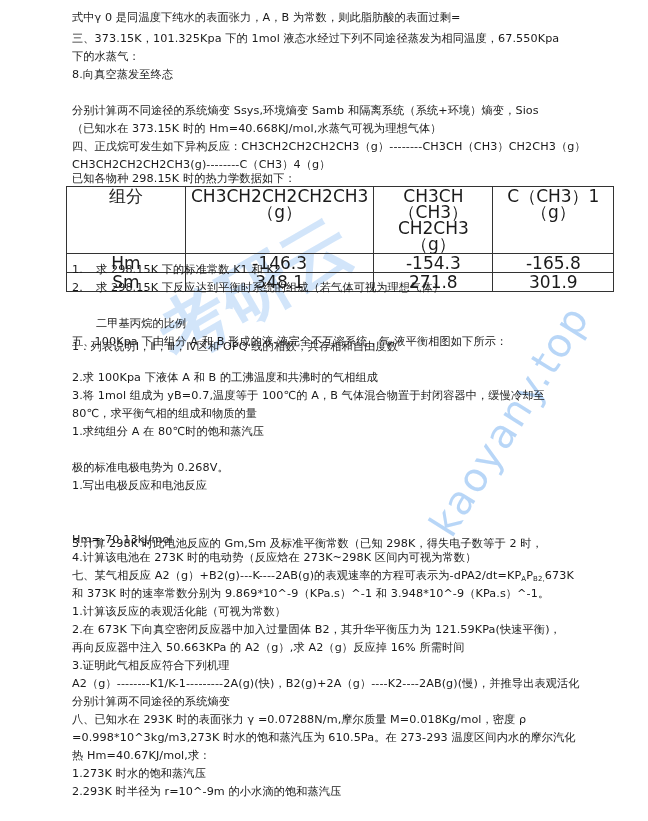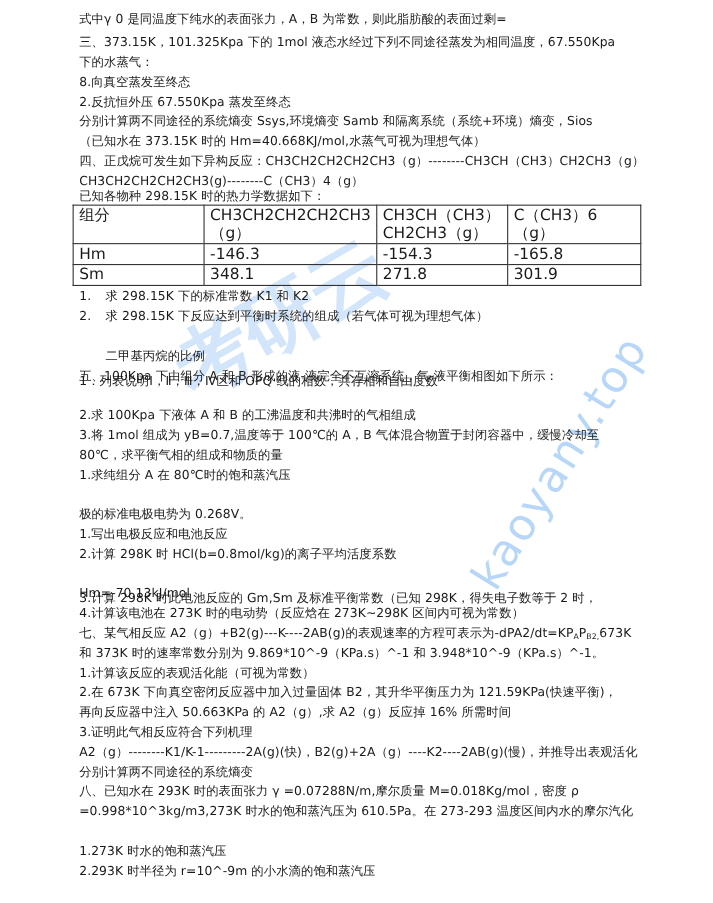--- a/index.html
+++ b/index.html
@@ -11,21 +11,21 @@
     .page { position: absolute; left: 0; top: 0; width: 648px; height: 821px; }
     .line {
       position: absolute; left: 72px; white-space: nowrap;
       font-size: 11.2px; line-height: 18px; letter-spacing: 0.1px;
     }
     .line.indent { left: 96px; }
     .num { display: inline-block; width: 24px; }
     sub { font-size: 7px; vertical-align: -2px; }
     table.thermo {
       position: absolute; left: 66px; top: 186px;
-      border-collapse: collapse; font-size: 14px;
+      border-collapse: collapse; font-size: 17px; text-align: center;
     }
     table.thermo td {
       border: 1px solid #333; padding: 1px 5px; vertical-align: top; line-height: 16px;
     }
     .wm { position: absolute; pointer-events: none; color: #7fb6f2; opacity: 0.55; }
     .wm-url {
       left: 420px; top: 520px; font-size: 40px; font-family: "DejaVu Sans", sans-serif;
       transform: rotate(-58deg); transform-origin: left top; letter-spacing: 2px;
     }
     .wm-cal {
@@ -38,34 +38,33 @@
 
 <div class="page">
 
   <div class="wm wm-cal">考研云</div>
   <div class="wm wm-url">kaoyany.top</div>
 
   <div class="line" style="top:9px">式中γ 0 是同温度下纯水的表面张力，A，B 为常数，则此脂肪酸的表面过剩=</div>
   <div class="line" style="top:30px">三、373.15K，101.325Kpa 下的 1mol 液态水经过下列不同途径蒸发为相同温度，67.550Kpa</div>
   <div class="line" style="top:48px">下的水蒸气：</div>
   <div class="line" style="top:66px">8.向真空蒸发至终态</div>
-  <div class="line" style="top:84px">2.反抗恒外压 67.550Kpa 蒸发至终态</div>
   <div class="line" style="top:102px">分别计算两不同途径的系统熵变 Ssys,环境熵变 Samb 和隔离系统（系统+环境）熵变，Sios</div>
   <div class="line" style="top:120px">（已知水在 373.15K 时的 Hm=40.668KJ/mol,水蒸气可视为理想气体）</div>
   <div class="line" style="top:138px">四、正戊烷可发生如下异构反应：CH3CH2CH2CH2CH3（g）--------CH3CH（CH3）CH2CH3（g）</div>
   <div class="line" style="top:156px">CH3CH2CH2CH2CH3(g)--------C（CH3）4（g）</div>
   <div class="line" style="top:170px">已知各物种 298.15K 时的热力学数据如下：</div>
 
   <table class="thermo">
     <tbody>
         <tr>
       <td style="width:108px;height:32px">组分</td>
       <td style="width:110px;white-space:normal">CH3CH2CH2CH2CH3（g）</td>
       <td style="width:108px;white-space:normal">CH3CH（CH3）CH2CH3（g）</td>
-      <td style="width:110px">C（CH3）6（g）</td>
+      <td style="width:110px">C（CH3）1（g）</td>
     </tr>
     <tr>
       <td>Hm</td>
       <td>-146.3</td>
       <td>-154.3</td>
       <td>-165.8</td>
     </tr>
     <tr>
       <td>Sm</td>
       <td>348.1</td>
@@ -80,32 +79,32 @@
   <div class="line indent" style="top:315px">二甲基丙烷的比例</div>
 
   <div class="line" style="top:333px">五、100Kpa 下由组分 A 和 B 形成的液-液完全不互溶系统，气-液平衡相图如下所示：</div>
   <div class="line" style="top:338px">1．列表说明Ⅰ，Ⅱ，Ⅲ，Ⅳ区和 OPQ 线的相数，共存相和自由度数</div>
   <div class="line" style="top:369px">2.求 100Kpa 下液体 A 和 B 的工沸温度和共沸时的气相组成</div>
   <div class="line" style="top:387px">3.将 1mol 组成为 yB=0.7,温度等于 100℃的 A，B 气体混合物置于封闭容器中，缓慢冷却至</div>
   <div class="line" style="top:405px">80℃，求平衡气相的组成和物质的量</div>
   <div class="line" style="top:423px">1.求纯组分 A 在 80℃时的饱和蒸汽压</div>
   <div class="line" style="top:459px">极的标准电极电势为 0.268V。</div>
   <div class="line" style="top:477px">1.写出电极反应和电池反应</div>
-  <div class="line" style="top:495px">2.计算 298K 时 HCl(b=0.8mol/kg)的离子平均活度系数</div>
   <div class="line" style="top:535px">3.计算 298K 时此电池反应的 Gm,Sm 及标准平衡常数（已知 298K，得失电子数等于 2 时，</div>
   <div class="line" style="top:531px">Hm=-70.13kJ/mol</div>
   <div class="line" style="top:549px">4.计算该电池在 273K 时的电动势（反应焓在 273K~298K 区间内可视为常数）</div>
 
   <div class="line" style="top:567px"><span>七、某气相反应 A2（g）+B2(g)---K----2AB(g)的表观速率的方程可表示为-dPA2/dt=KP</span><sub>A</sub><span>P</span><sub>B2,</sub><span>673K</span></div>
 
   <div class="line" style="top:585px">和 373K 时的速率常数分别为 9.869*10^-9（KPa.s）^-1 和 3.948*10^-9（KPa.s）^-1。</div>
   <div class="line" style="top:603px">1.计算该反应的表观活化能（可视为常数）</div>
   <div class="line" style="top:621px">2.在 673K 下向真空密闭反应器中加入过量固体 B2，其升华平衡压力为 121.59KPa(快速平衡)，</div>
   <div class="line" style="top:639px">再向反应器中注入 50.663KPa 的 A2（g）,求 A2（g）反应掉 16%  所需时间</div>
   <div class="line" style="top:657px">3.证明此气相反应符合下列机理</div>
   <div class="line" style="top:675px">A2（g）--------K1/K-1---------2A(g)(快)，B2(g)+2A（g）----K2----2AB(g)(慢)，并推导出表观活化</div>
   <div class="line" style="top:693px">分别计算两不同途径的系统熵变</div>
   <div class="line" style="top:711px">八、已知水在    293K  时的表面张力  γ  =0.07288N/m,摩尔质量   M=0.018Kg/mol，密度 ρ</div>
   <div class="line" style="top:729px">=0.998*10^3kg/m3,273K 时水的饱和蒸汽压为 610.5Pa。在 273-293 温度区间内水的摩尔汽化</div>
+  <div class="line" style="top:747px">热 Hm=40.67KJ/mol,求：</div>
   <div class="line" style="top:765px">1.273K 时水的饱和蒸汽压</div>
   <div class="line" style="top:783px">2.293K 时半径为 r=10^-9m 的小水滴的饱和蒸汽压</div>
 
 </div>
 
 </body></html>

